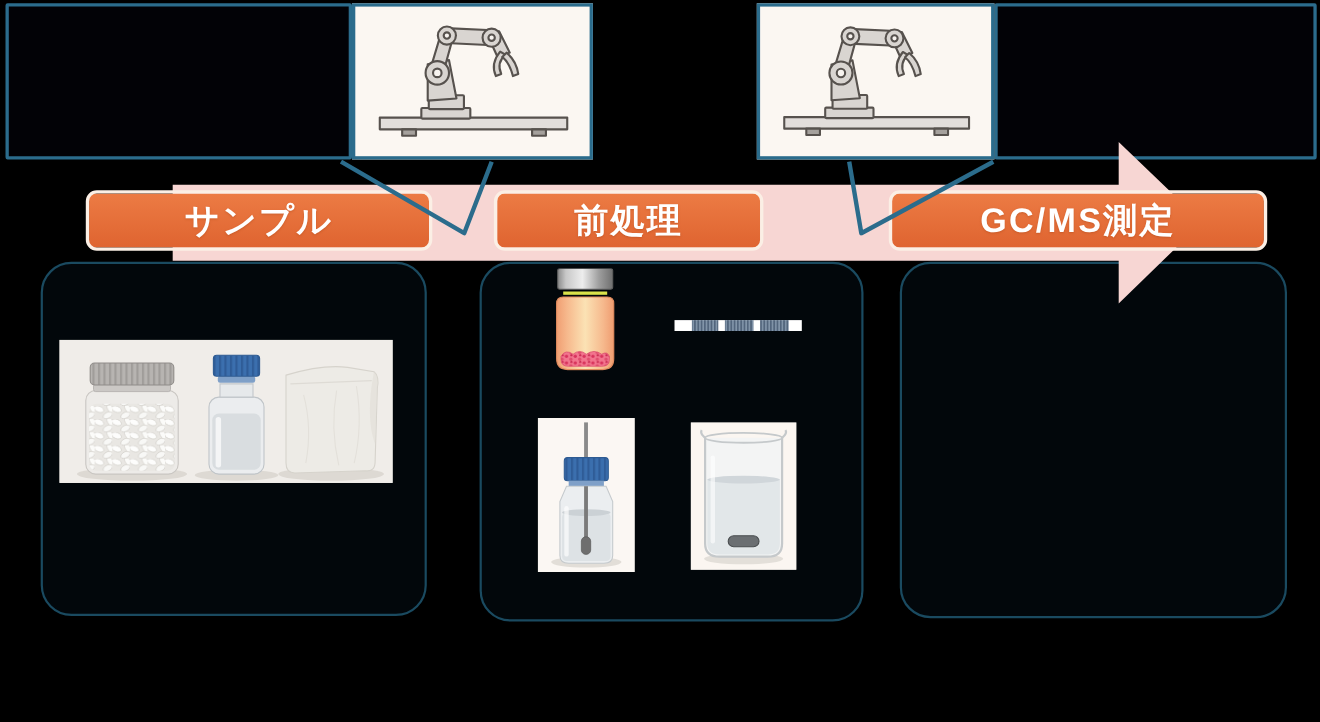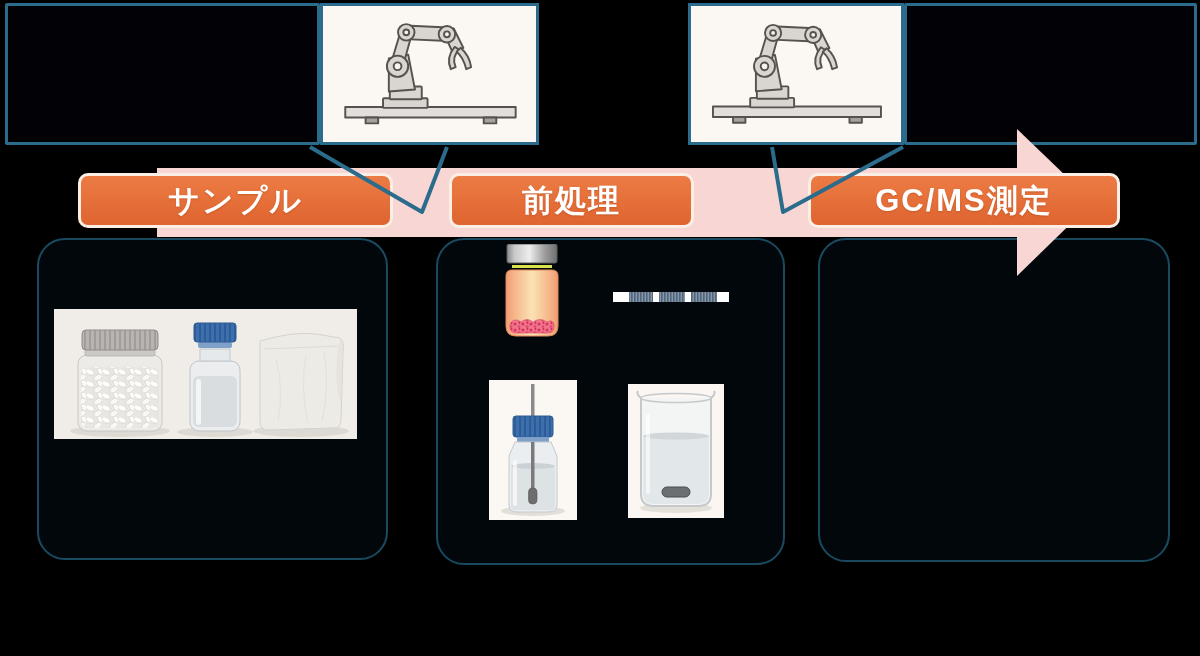--- a/index.html
+++ b/index.html
@@ -217,20 +217,20 @@
 <svg class="layer" id="arrow-layer" viewBox="0 0 1200 656">
   <polygon points="157,168 1017,168 1017,129 1093,202 1017,276 1017,237 157,237" fill="var(--arrow-pink,#F7D6D3)"></polygon>
 </svg>
 
 <div class="banner" style="left:78px;  top:173px; width:315px;">
   <span>サンプル</span>
 </div>
 <div class="banner" style="left:449px; top:173px; width:245px;">
   <span>前処理</span>
 </div>
-<div class="banner" style="left:808px; top:173px; width:312px;">
+<div class="banner" style="left:808px; top:173px; width:344px;">
   <span>GC/MS測定</span>
 </div>
 
 <svg class="layer" id="tail-layer" viewBox="0 0 1200 656">
   <polyline points="310,147 422,212 447,147" fill="none" stroke="var(--callout-border,#2B6C8C)" stroke-width="4" stroke-linejoin="round"></polyline>
   <polyline points="772,147 783,212 903,147" fill="none" stroke="var(--callout-border,#2B6C8C)" stroke-width="4" stroke-linejoin="round"></polyline>
 </svg>
 
 </body></html>

